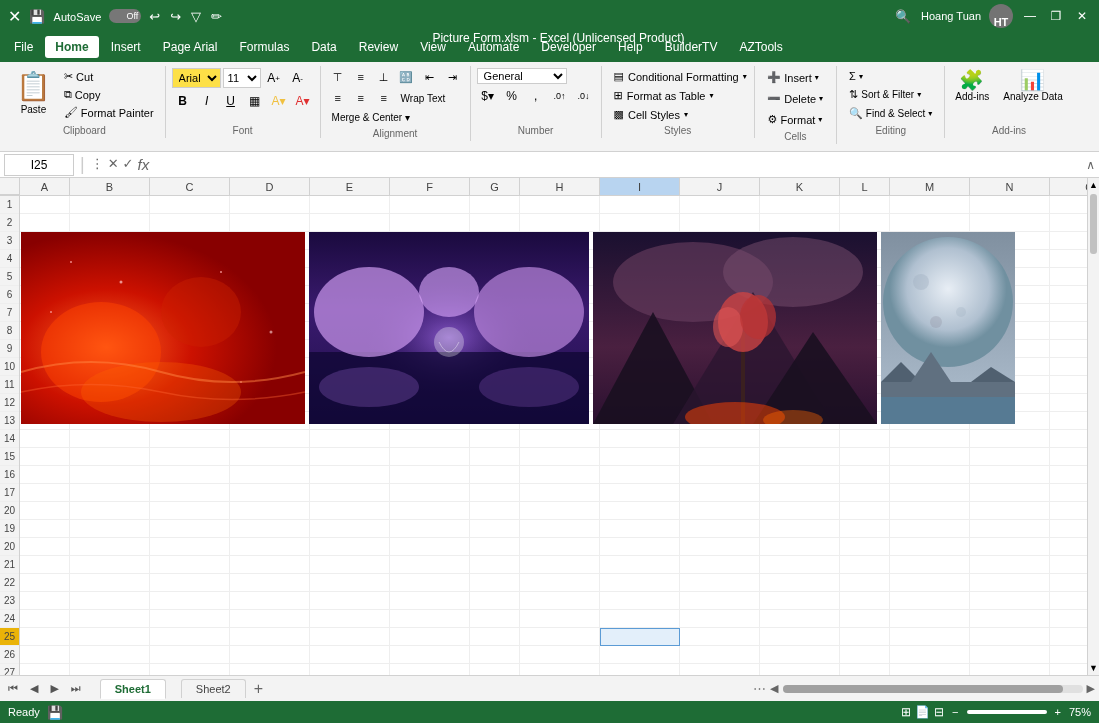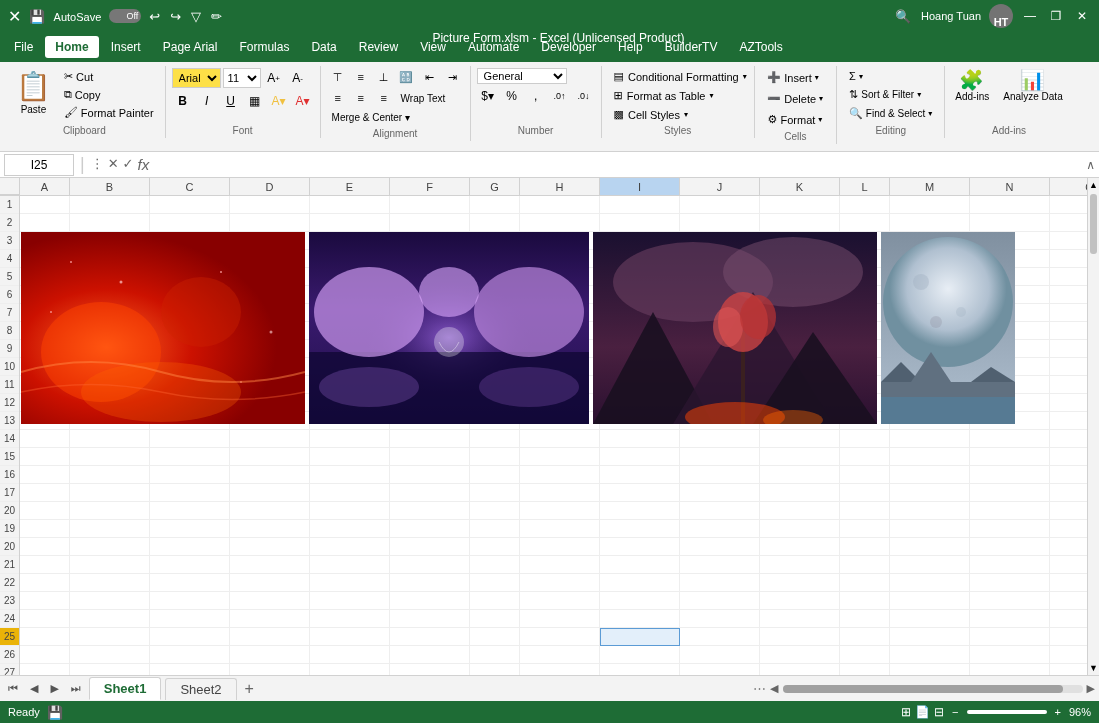--- a/index.html
+++ b/index.html
@@ -208,23 +208,24 @@
       padding: 0 4px;
       gap: 4px;
     }
     .tab-nav-btn { font-size: 11px; color: #555; cursor: pointer; padding: 2px 4px; }
     .sheet-tab {
       padding: 3px 14px;
       border: 1px solid #d1d1d1;
       border-bottom: none;
       border-radius: 3px 3px 0 0;
       cursor: pointer;
-      font-size: 13px;
+      font-size: 11px;
       background: #f3f3f3;
       color: #444;
+      margin-left: 11px;
     }
     .sheet-tab.active {
       background: #fff;
       border-bottom: 1px solid #fff;
       font-weight: 600;
       color: #1e6c35;
     }
     .tab-add-btn { font-size: 16px; color: #666; cursor: pointer; padding: 0 4px; }
     .tab-spacer { flex: 1; }
 
@@ -1217,15 +1218,15 @@
   </div>
   <div class="status-right">
     <div class="view-icons">
       <span class="view-icon">⊞</span>
       <span class="view-icon">📄</span>
       <span class="view-icon">⊟</span>
     </div>
     <span style="cursor:pointer;">−</span>
     <div class="zoom-slider"></div>
     <span style="cursor:pointer;">+</span>
-    <span>96%</span>
+    <span>75%</span>
   </div>
 </div>
 
 </body></html>

